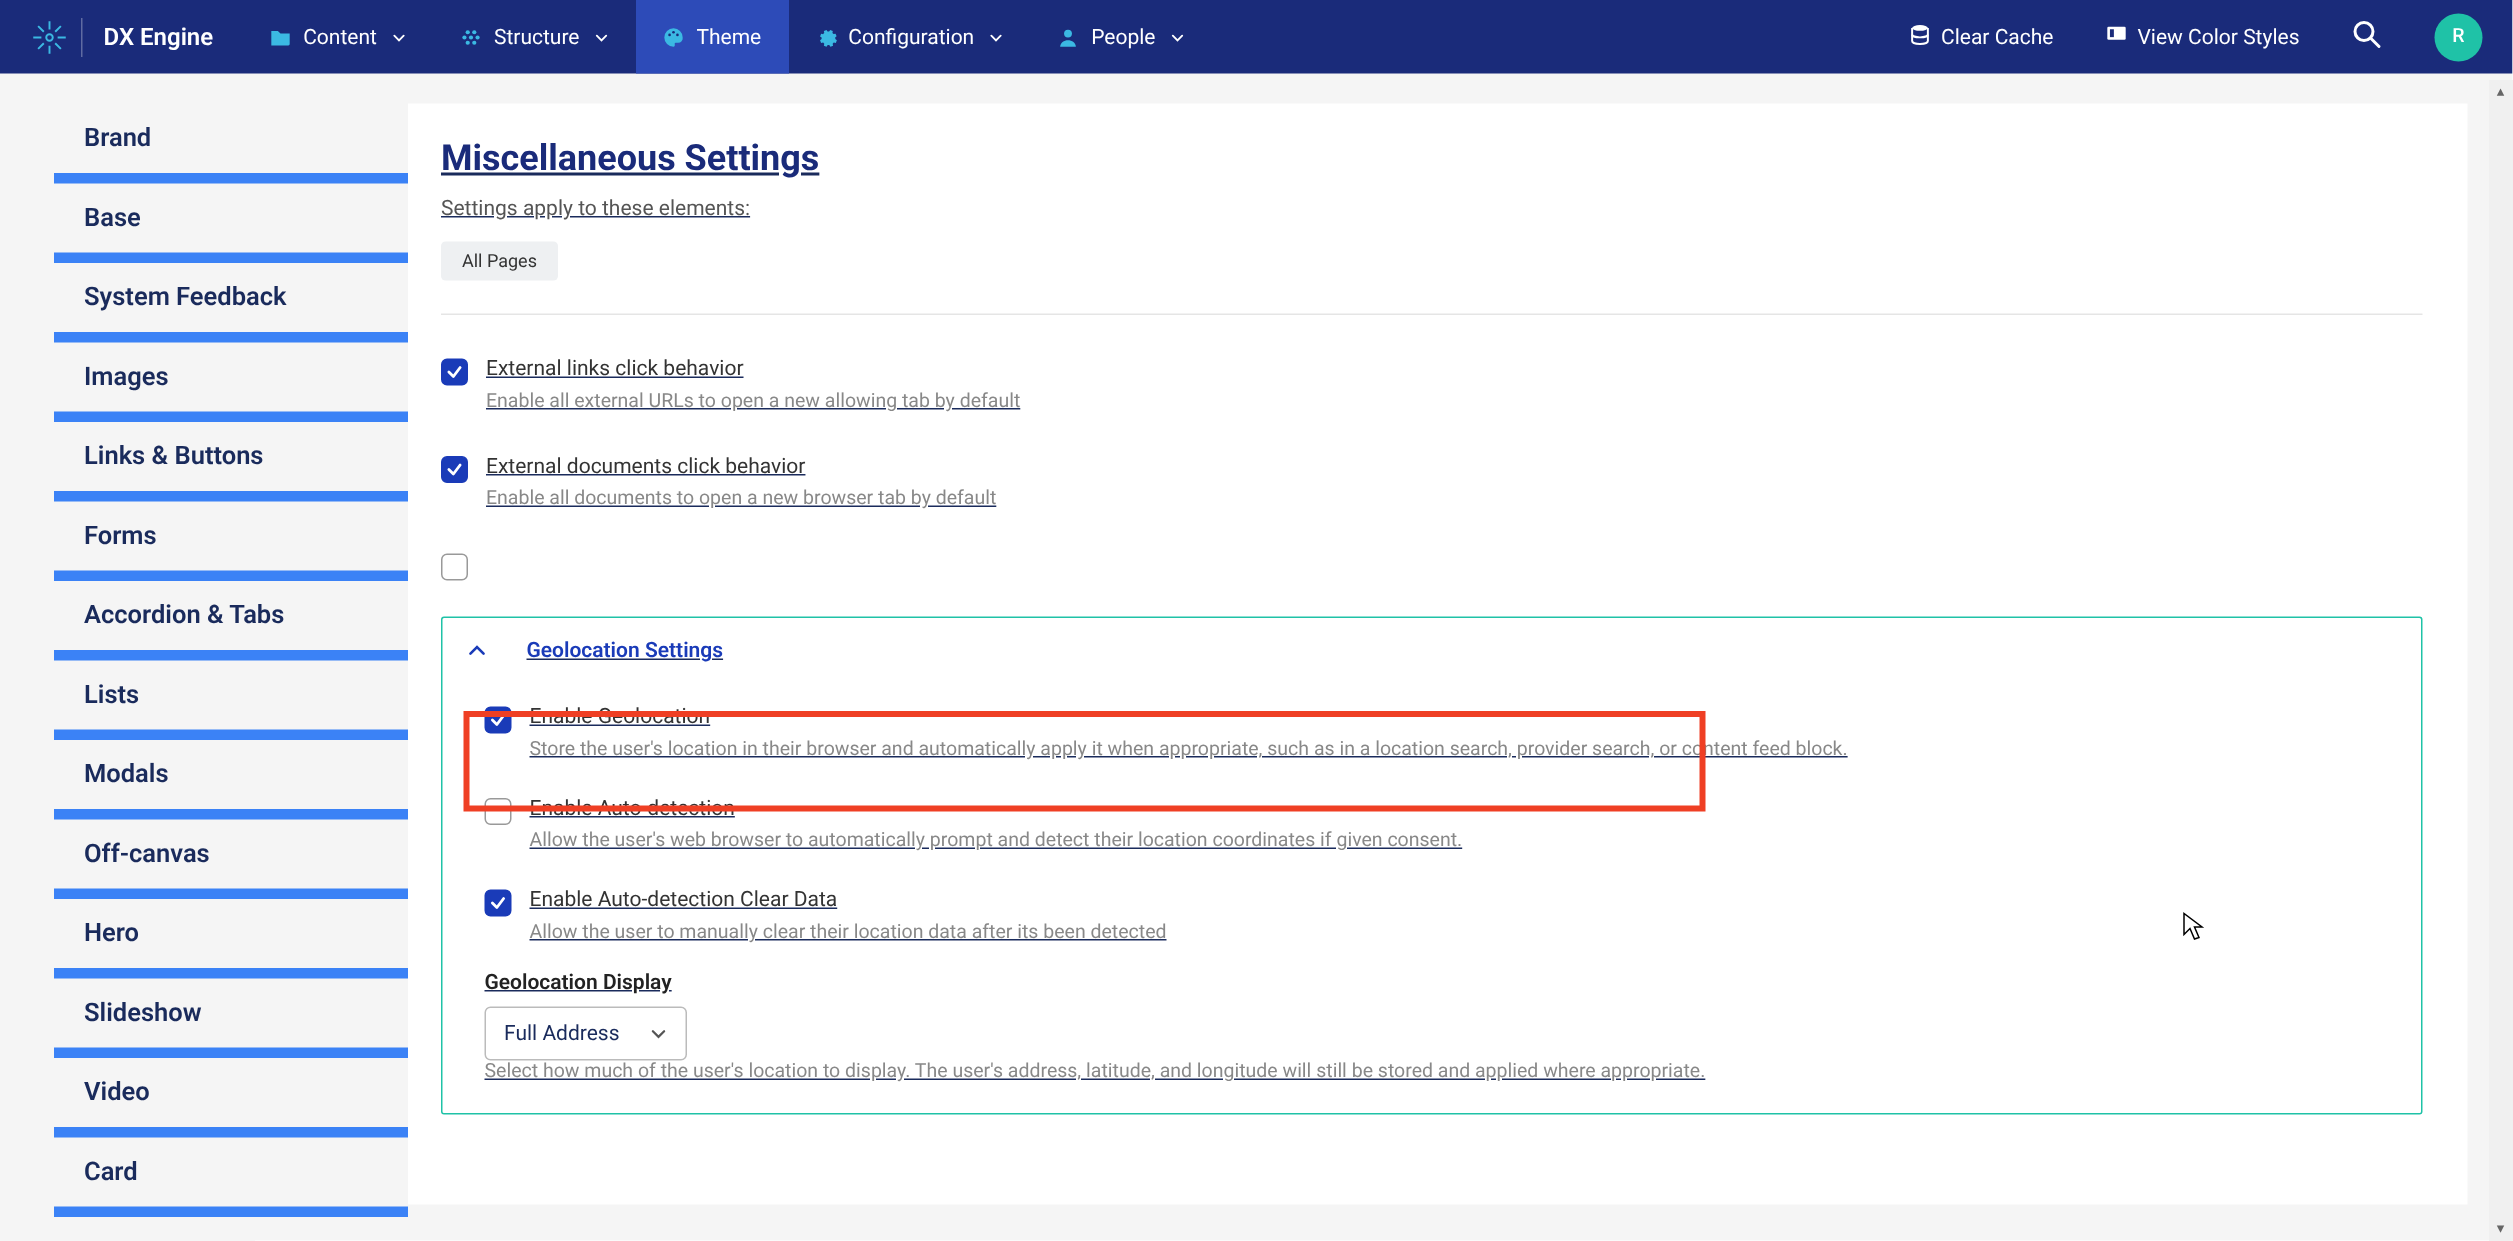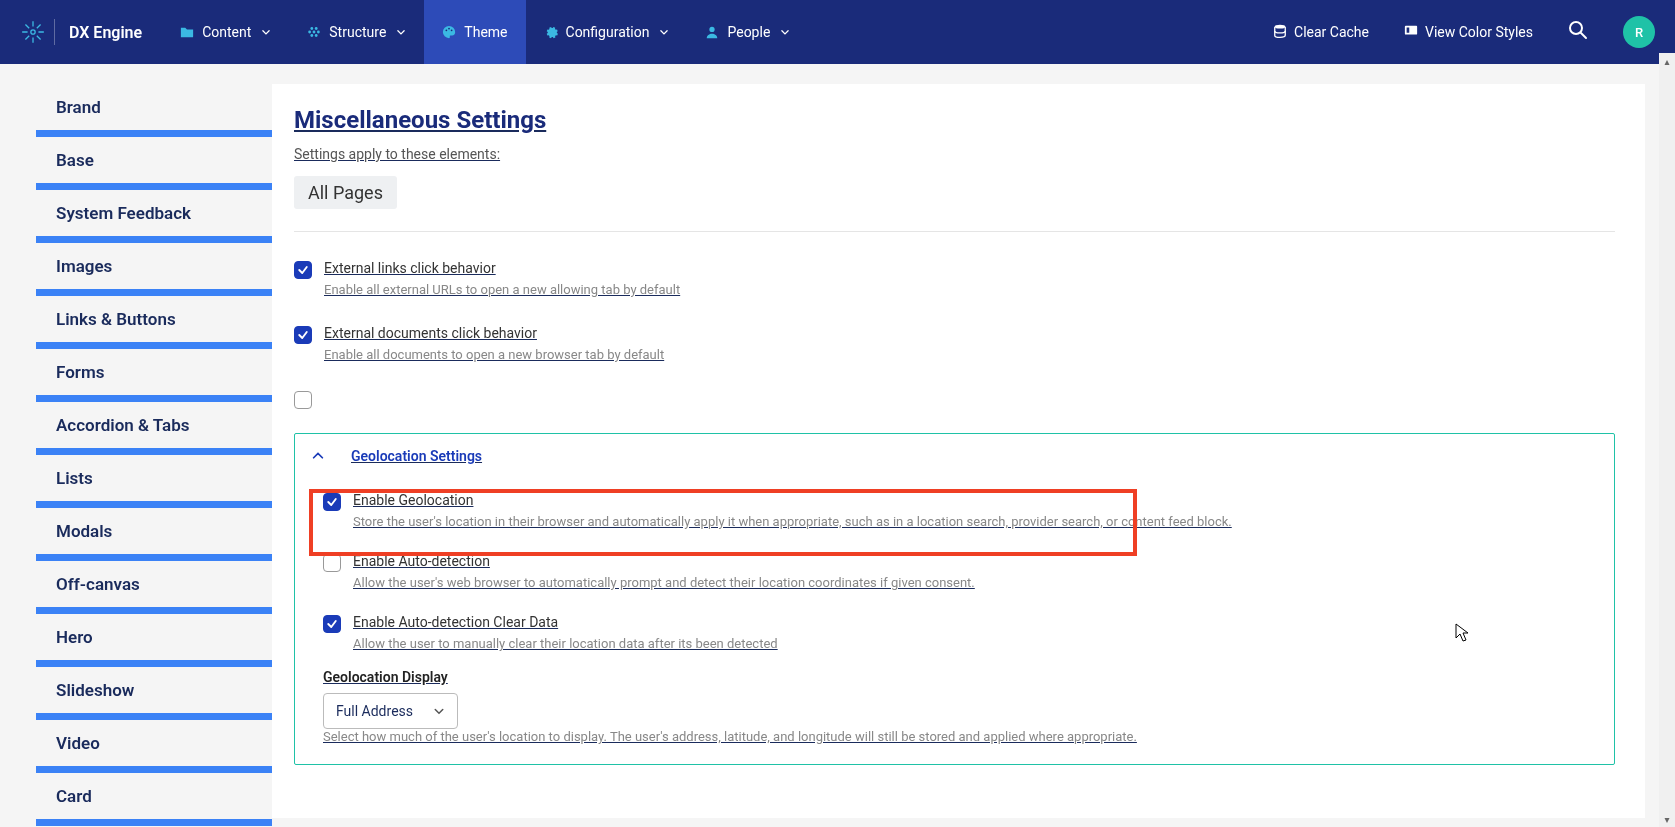--- a/index.html
+++ b/index.html
@@ -1,19 +1,19 @@
 <!DOCTYPE html>
 <html><head>
 <meta charset="utf-8">
 <style>
 * { box-sizing: border-box; margin: 0; padding: 0; }
 body { font-family: -apple-system, BlinkMacSystemFont, "Segoe UI", Roboto, sans-serif; background: #f5f5f5; color: #1a2b5c; overflow: hidden; }
 
 
-.navbar { background: #1a2b7a; height: 64px; display: flex; align-items: center; padding: 0; color: #fff; }
+.navbar { background: #1a2b7a; height: 49px; display: flex; align-items: center; padding: 0; color: #fff; }
 .brand { display: flex; align-items: center; gap: 10px; padding: 0 20px; font-weight: 600; font-size: 16px; }
 .brand-icon { width: 26px; height: 26px; }
 .brand-divider { width: 1px; height: 26px; background: rgba(255,255,255,0.3); margin: 0 4px 0 -2px; }
 .nav-items { display: flex; height: 100%; }
 .nav-item { display: flex; align-items: center; gap: 8px; padding: 0 18px; font-size: 14px; cursor: pointer; height: 100%; color: #fff; }
 .nav-item.active { background: #2d4bb8; }
 .nav-icon { color: #3bb9e3; font-size: 13px; width: 14px; height: 14px; display: inline-flex; align-items: center; justify-content: center; }
 .chevron-down { width: 10px; height: 10px; margin-left: 2px; }
 .nav-right { margin-left: auto; display: flex; align-items: center; gap: 35px; padding-right: 20px; }
 .nav-action { display: flex; align-items: center; gap: 7px; font-size: 14px; cursor: pointer; }
@@ -23,21 +23,21 @@
 
 .page { display: flex; height: calc(100vh - 53px); }
 .sidebar { width: 272px; padding: 20px 0 0 36px; overflow-y: auto; }
 .sidebar-item { padding: 13px 20px; font-size: 17px; font-weight: 600; color: #1a2b5c; border-bottom: 7px solid #3b82f6; cursor: pointer; }
 .sidebar-item:first-child { border-top: none; }
 
 .main-wrap { flex: 1; padding: 20px 30px 20px 0; overflow-y: auto; position: relative; text-decoration: underline; }
 .main { background: #fff; padding: 22px 30px 30px 22px; min-height: 100%; }
 .page-title { font-size: 24px; font-weight: 700; color: #1a2b7a; margin-bottom: 12px; }
 .subtitle { font-size: 14px; color: #555; margin-bottom: 14px; }
-.chip { display: inline-block; background: #eef0f2; padding: 6px 14px; border-radius: 3px; font-size: 18px; color: #333; }
+.chip { display: inline-block; background: #eef0f2; padding: 6px 14px; border-radius: 3px; font-size: 12px; color: #333; }
 .hr { border: none; border-top: 1px solid #e5e5e5; margin: 22px 0 18px; }
 
 .setting-row { display: flex; gap: 12px; padding: 10px 0 18px; }
 .cb { width: 18px; height: 18px; border: 1.5px solid #999; border-radius: 4px; flex-shrink: 0; margin-top: 1px; cursor: pointer; display: flex; align-items: center; justify-content: center; }
 .cb.checked { background: #1a3bb8; border-color: #1a3bb8; }
 .cb.checked svg { display: block; }
 .cb svg { display: none; width: 12px; height: 12px; }
 .setting-body { flex: 1; }
 .setting-label { font-size: 14px; color: #333; margin-bottom: 6px; }
 .setting-desc { font-size: 13px; color: #888; }

